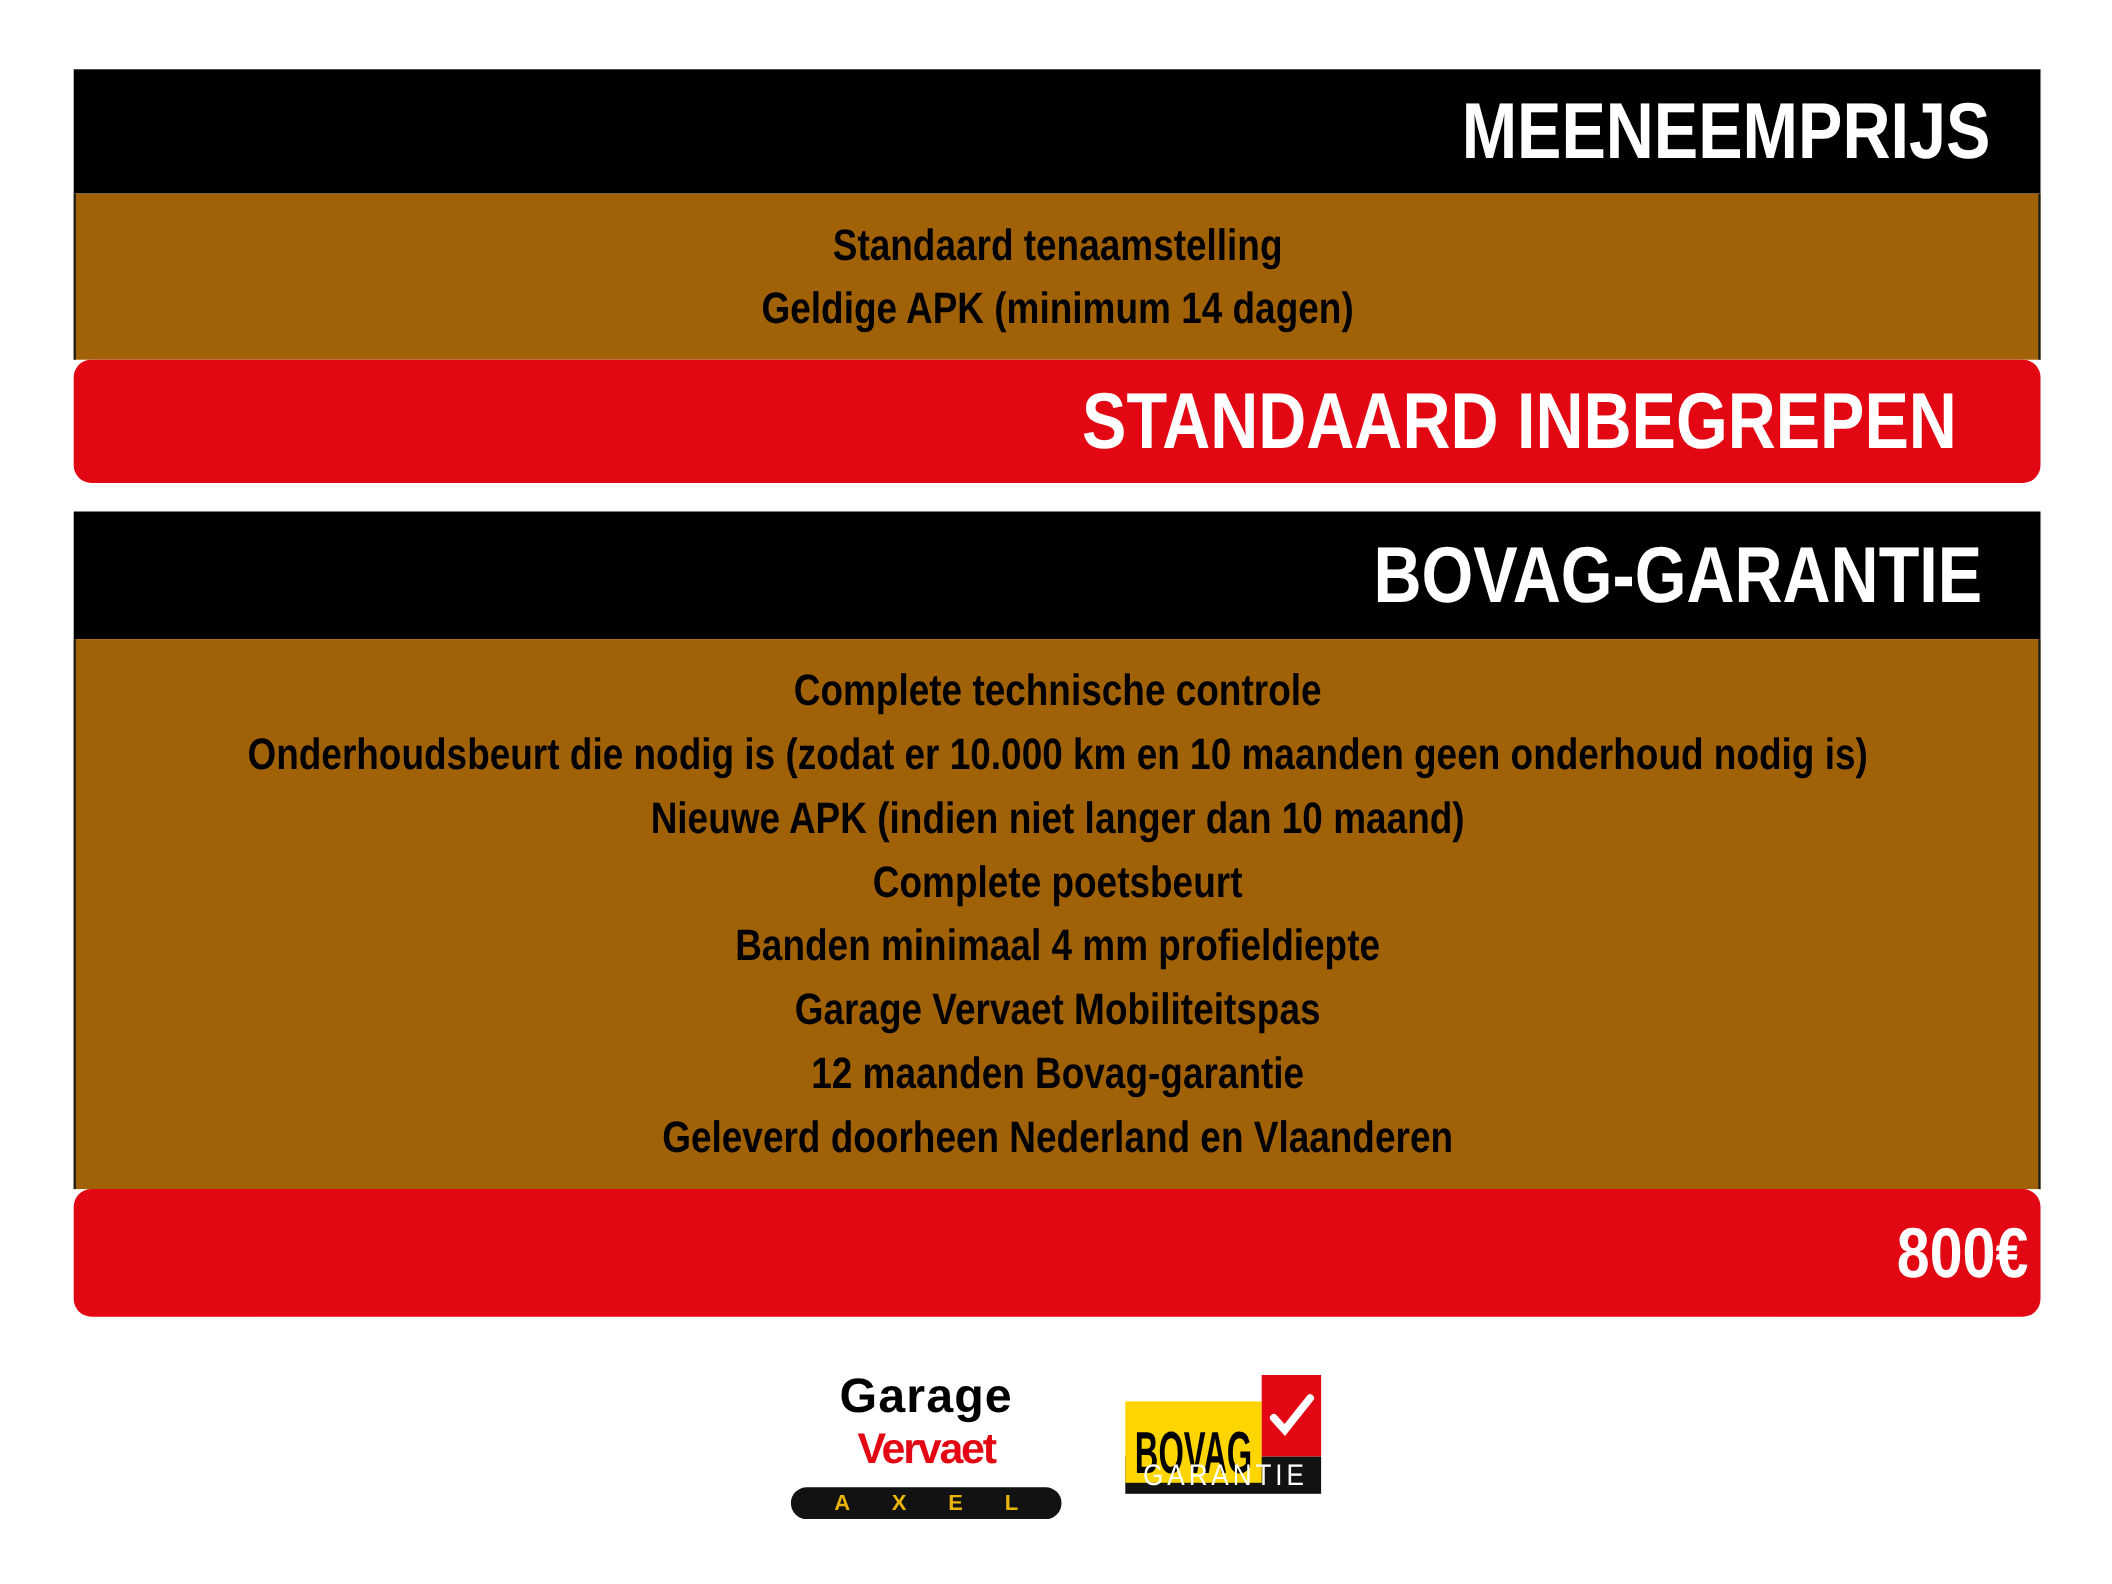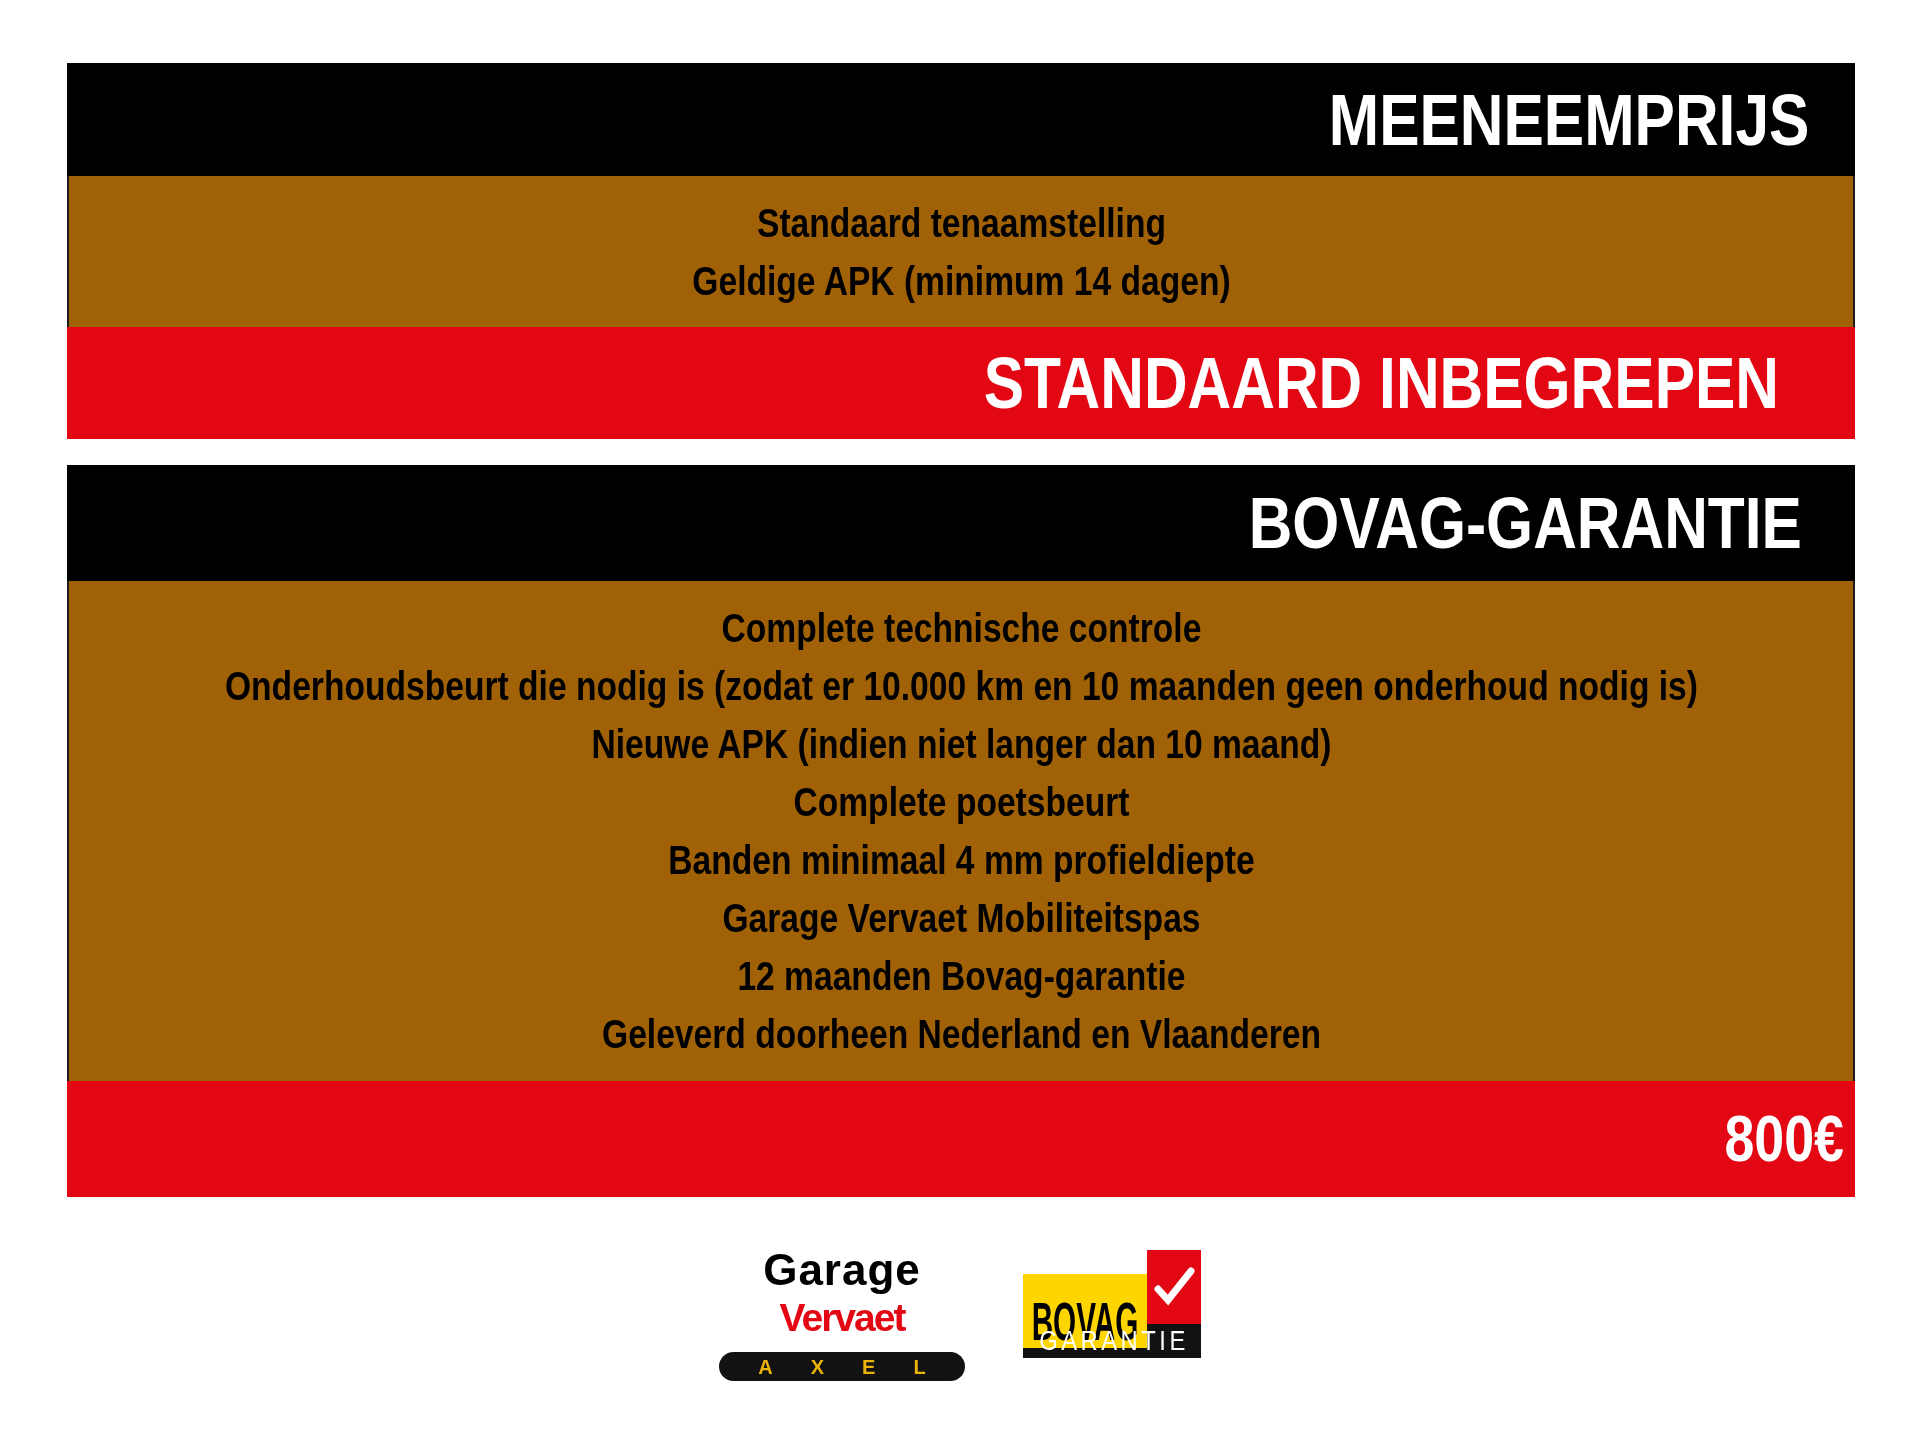--- a/index.html
+++ b/index.html
@@ -20,21 +20,21 @@
   .card { position: absolute; left: 67px; width: 1788px; }
   .card1 { top: 63px; }
   .card2 { top: 465px; }
 
   .bar {
     width: 100%;
     display: flex; align-items: center; justify-content: flex-end;
     overflow: visible;
   }
   .bar-black { background: #000000; }
-  .bar-red   { background: var(--brand_red, #e30613); }
+  .bar-red   { background: var(--brand_red, #e30613); border-radius: 16px; }
   .h1bar  { height: 113px; }
   .h2bar  { height: 116px; }
   .redbar1 { height: 112px; }
   .redbar2 { height: 116px; }
 
   .htext {
     font-size: 72px; font-weight: bold; color: #ffffff;
     line-height: 1; white-space: nowrap;
   }
   .price-text {

